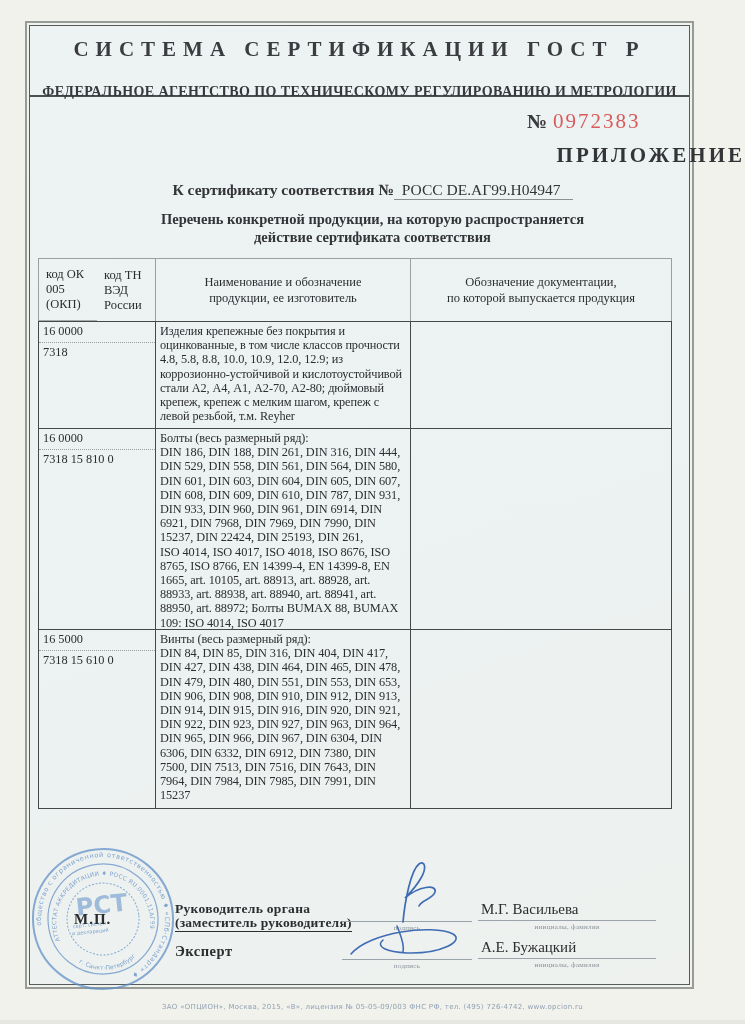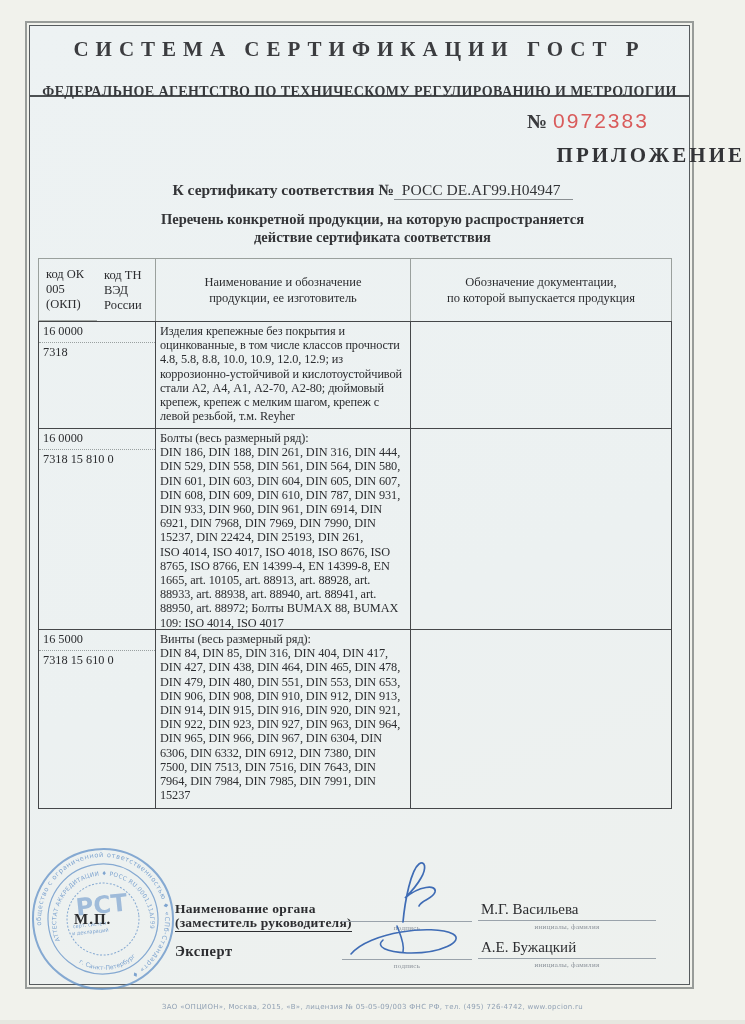--- a/index.html
+++ b/index.html
@@ -22,21 +22,21 @@
   
   .header-sect {
     position:absolute; left:30px; top:26px; width:659px; height:71px;
     border-bottom:2px solid #4c5052; text-align:center;
   }
   .t1 { margin-top:11px; font-size:21px; font-weight:bold; letter-spacing:7px; color:#3b3c3f; }
   .t2 { margin-top:22px; font-size:14px; font-weight:bold; letter-spacing:0.4px; color:#36383b; }
 
   .num-block { position:absolute; left:527px; top:109px; white-space:nowrap; }
   .num-sign { font-size:20px; font-weight:bold; color:#3a3b3e; margin-right:6px; }
-  .num-digits { font-family:Liberation Sans, sans-serif; font-size:21px; color:#d95b5b; letter-spacing:2px; }
+  .num-digits { font-family:Liberation Serif, serif; font-size:21px; color:#d95b5b; letter-spacing:2px; }
 
   .apx-title { position:absolute; left:0; top:143px; width:100%; text-align:right;
     font-size:21px; font-weight:bold; letter-spacing:3px; color:#333437; }
 
   .cert-line { position:absolute; left:0; top:181px; width:100%; text-align:center; font-size:15.5px; font-weight:bold; color:#333437;}
   .cert-num { font-weight:normal; font-size:15.5px; border-bottom:1px solid #8a8f92; padding:0 12px 1px 8px; }
 
   .purpose { position:absolute; left:0; top:211px; width:100%; text-align:center;
     font-size:14.5px; font-weight:bold; line-height:17.5px; color:#333437; white-space:pre-line; }
 
@@ -212,21 +212,21 @@
         <textPath href="#innerBotArc" startOffset="50%">г. Санкт-Петербург</textPath>
       </text>
       <text x="76" y="70" text-anchor="middle" font-size="24" font-weight="bold" opacity="0.7">РСТ</text>
       <text x="62" y="82" text-anchor="middle" font-size="5">серт. систем</text>
       <text x="62" y="89" text-anchor="middle" font-size="5">и деклараций</text>
     </g>
   </svg>
 
   <div class="mp-label">М.П.</div>
 
-  <div class="role1a">Наименование органа</div>
+  <div class="role1a">Руководитель органа</div>
   <div class="role1b">(заместитель руководителя)</div>
   <div class="role2">Эксперт</div>
 
   <div class="sigline1"></div>
   <div class="cap cap-sig1">подпись</div>
   <div class="sigline2"></div>
   <div class="cap cap-sig2">подпись</div>
 
   <div class="name1">М.Г. Васильева</div>
   <div class="nameline1"></div>

